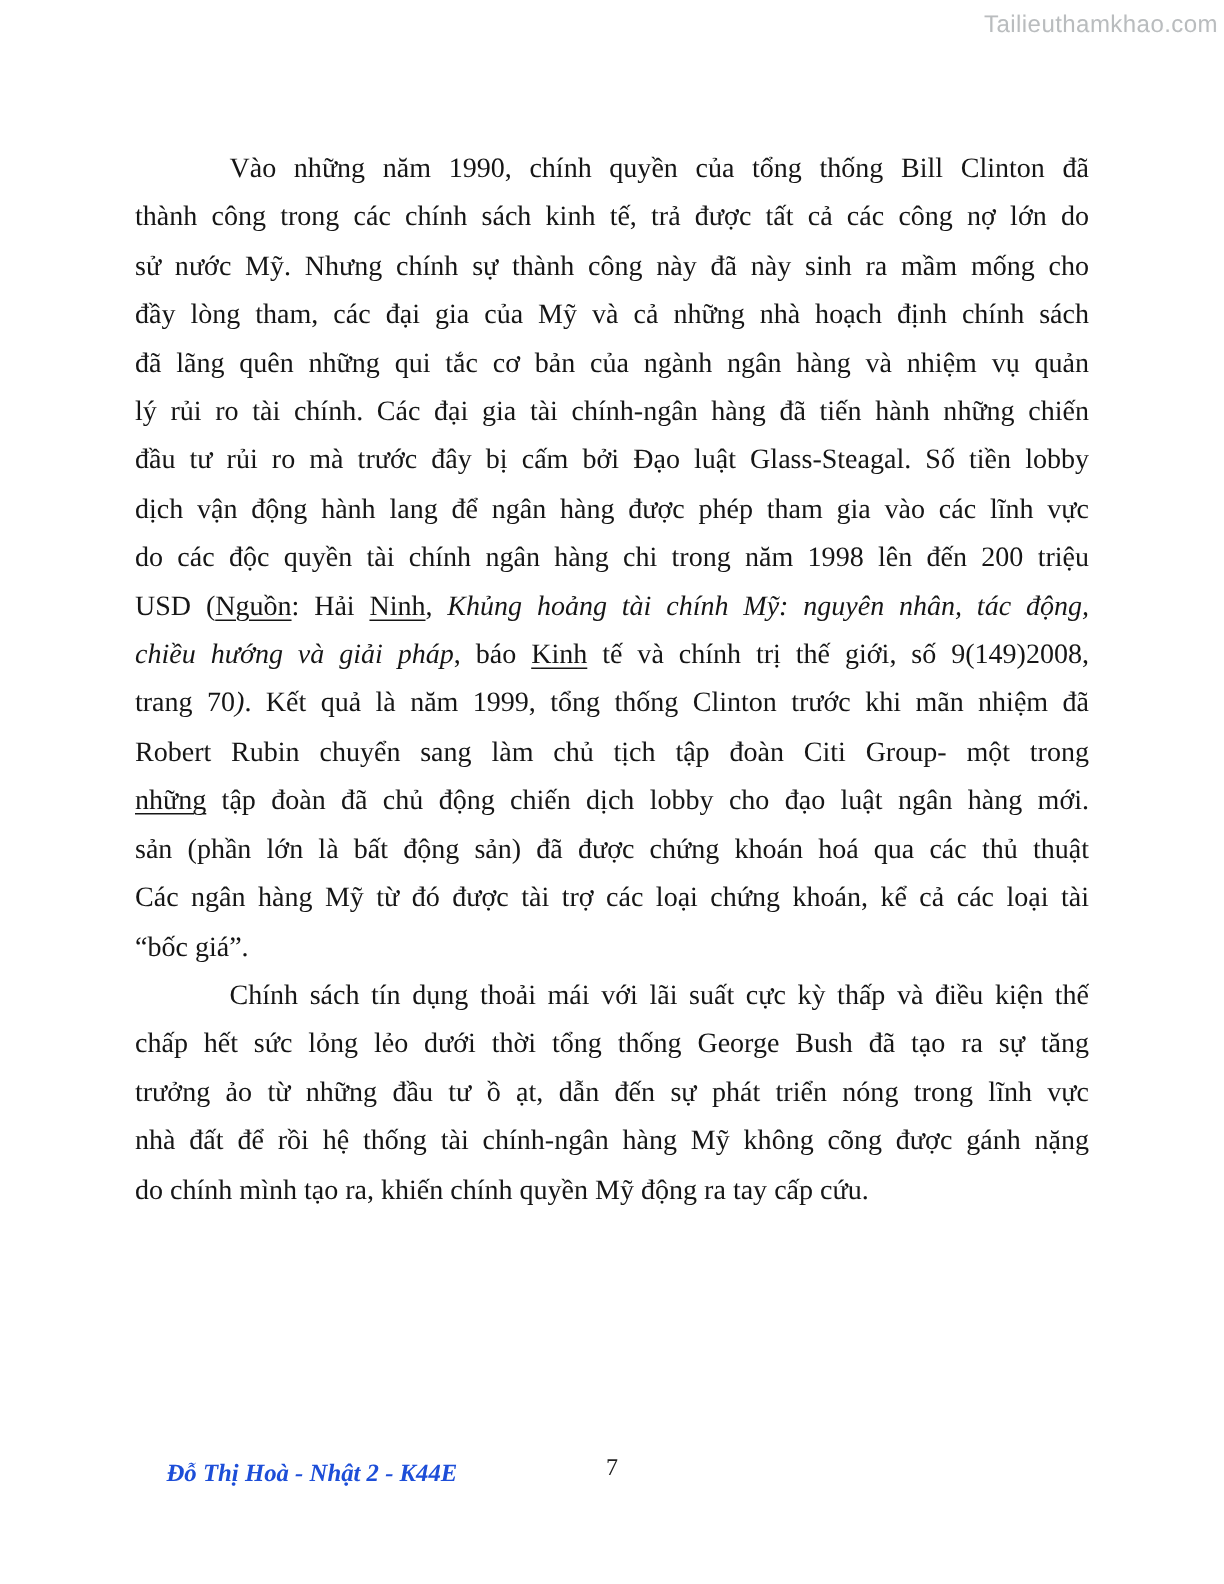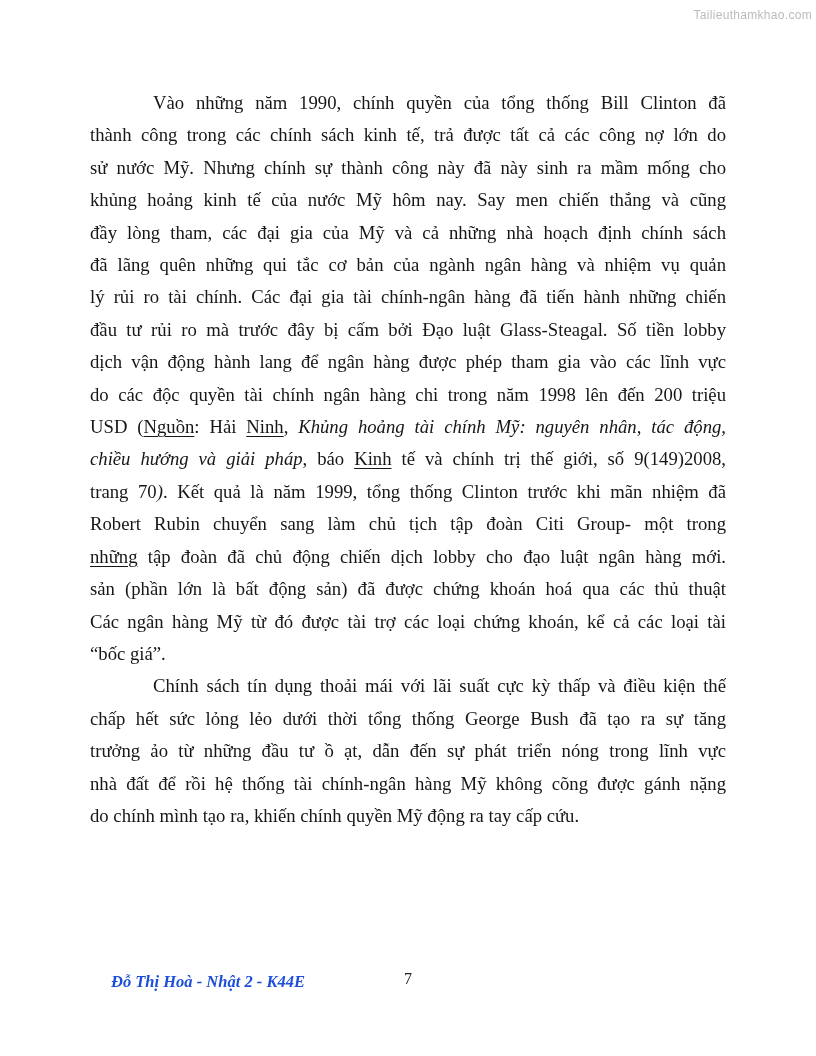--- a/index.html
+++ b/index.html
@@ -11,30 +11,30 @@
     background: #ffffff;
     overflow: hidden;
     font-family: "Liberation Serif", serif;
     color: #161616;
   }
   .watermark {
     position: absolute;
     top: 8px;
     right: 4px;
     font-family: "Liberation Sans", sans-serif;
-    font-size: 12px;
+    font-size: 16px;
     letter-spacing: 0.3px;
     color: #b9bcbe;
     text-shadow: 1px 1px 0 #fdfdfd;
     margin-left: 17px;
   }
   .body-text {
     position: absolute;
     left: 90px;
-    top: 87px;
+    top: 97px;
     width: 636px;
     font-size: 18.7px;
     overflow: hidden;
   }
   .paragraph { margin: 0; }
   .line {
     line-height: 32.4px;
     text-align: justify;
     text-align-last: justify;
   }
@@ -70,21 +70,20 @@
 
 <div class="page">
 
   <div class="watermark">Tailieuthamkhao.com</div>
 
   <div class="body-text">
       <div class="paragraph">
         <div class="line first"><span>Vào những năm 1990, chính quyền của tổng thống Bill Clinton đã</span></div>
         <div class="line"><span>thành công trong các chính sách kinh tế, trả được tất cả các công nợ lớn do</span></div>
         <div class="line"><span>sử nước Mỹ. Nhưng chính sự thành công này đã này sinh ra mầm mống cho</span></div>
-        <div class="line"><span>khủng hoảng kinh tế của nước Mỹ hôm nay. Say men chiến thắng và cũng</span></div>
         <div class="line"><span>đầy lòng tham, các đại gia của Mỹ và cả những nhà hoạch định chính sách</span></div>
         <div class="line"><span>đã lãng quên những qui tắc cơ bản của ngành ngân hàng và nhiệm vụ quản</span></div>
         <div class="line"><span>lý rủi ro tài chính. Các đại gia tài chính-ngân hàng đã tiến hành những chiến</span></div>
         <div class="line"><span>đầu tư rủi ro mà trước đây bị cấm bởi Đạo luật Glass-Steagal. Số tiền lobby</span></div>
         <div class="line"><span>dịch vận động hành lang để ngân hàng được phép tham gia vào các lĩnh vực</span></div>
         <div class="line"><span>do các độc quyền tài chính ngân hàng chi trong năm 1998 lên đến 200 triệu</span></div>
         <div class="line"><span>USD (</span><span class="underline">Nguồn</span><span>: Hải </span><span class="underline">Ninh</span><span>, </span><span class="italic">Khủng hoảng tài chính Mỹ: nguyên nhân, tác động,</span></div>
         <div class="line"><span class="italic">chiều hướng và giải pháp</span><span>, báo </span><span class="underline">Kinh</span><span> tế và chính trị thế giới, số 9(149)2008,</span></div>
         <div class="line"><span>trang 70</span><span class="italic">)</span><span>. Kết quả là năm 1999, tổng thống Clinton trước khi mãn nhiệm đã</span></div>
       </div>

